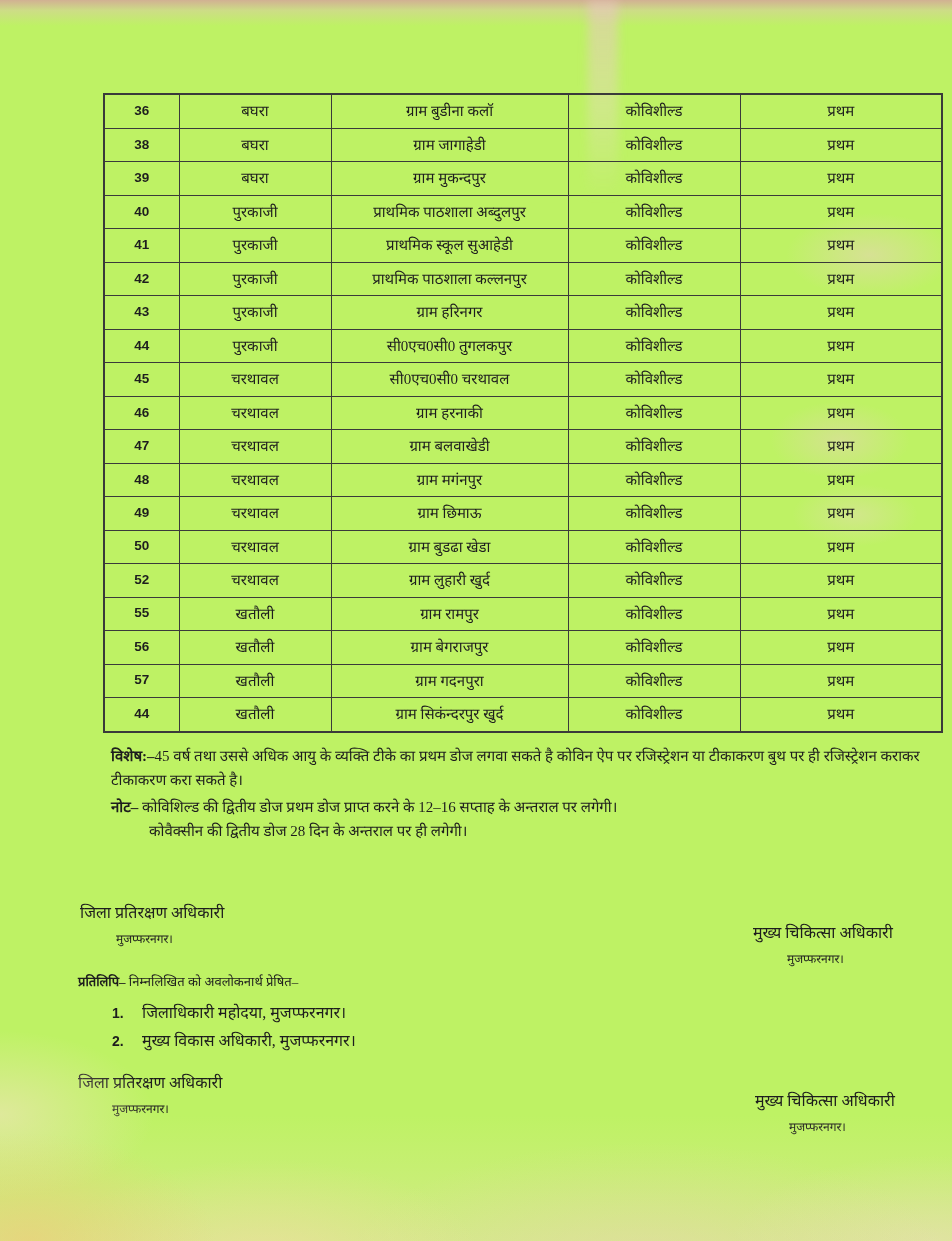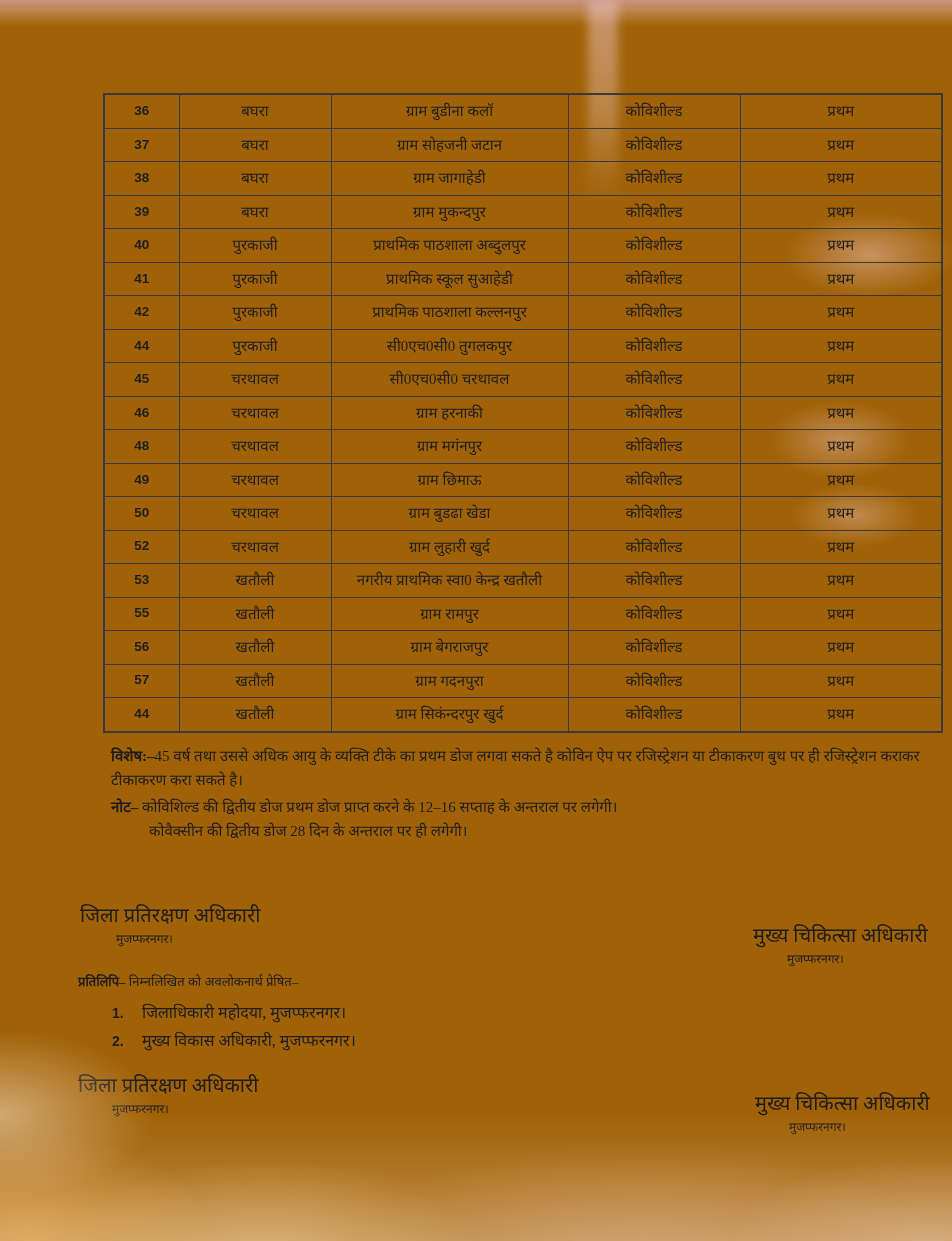--- a/index.html
+++ b/index.html
@@ -2,21 +2,21 @@
 <html><head>
 <meta charset="utf-8">
 <style>
   * { margin: 0; padding: 0; box-sizing: border-box; }
   html, body { background: #e9e9e9; }
   .page {
     position: relative;
     width: 952px;
     height: 1241px;
     margin: 0 auto;
-    background: #a16207;
+    background: #bef264;
     overflow: hidden;
     font-family: "Liberation Serif", "DejaVu Sans", serif;
     color: #222;
   }
   
   .scan-top-band {
     position: absolute; left: 0; top: 0; width: 100%; height: 26px;
     background: linear-gradient(180deg, rgba(214,160,158,0.80) 0%, rgba(228,188,186,0.40) 40%, rgba(255,255,255,0) 100%);
     pointer-events: none;
   }
@@ -72,21 +72,21 @@
   .cell-sno { font-family: "Liberation Sans", "DejaVu Sans", sans-serif; font-weight: bold; font-size: 13.5px; }
   
   .notes {
     position: absolute; left: 85px; top: 744px; width: 864px;
     font-size: 15px; line-height: 1.62; color: #1d1d1d; margin-left: 26px;
   }
   .notes .lbl { font-weight: bold; }
   .note-line2 { margin-top: 2px; }
   .note-line3 { margin-left: 38px; }
   
-  .sig-title { font-size: 20px; color: #1d1d1d; white-space: nowrap; text-align: center; }
+  .sig-title { font-size: 16px; color: #1d1d1d; white-space: nowrap; text-align: center; }
   .sig-place { font-size: 12px; color: #1d1d1d; white-space: nowrap; }
   .abs { position: absolute; }
   .copy-head { position: absolute; left: 78px; top: 972px; font-size: 13px; color: #1d1d1d; }
   .copy-head .lbl { font-weight: bold; }
   .copy-item { position: absolute; font-size: 16px; color: #1d1d1d; }
   .copy-item .num { display: inline-block; width: 26px; font-weight: bold; font-family: "Liberation Sans", "DejaVu Sans", sans-serif; font-size: 14px; }
 </style>
 </head>
 <body>
 
@@ -107,27 +107,20 @@
     <tbody>
 
         <tr>
           <td class="cell-sno">36</td>
           <td>बघरा</td>
           <td>ग्राम बुडीना कलॉ</td>
           <td>कोविशील्ड</td>
           <td>प्रथम</td>
         </tr>
 
-        <tr>
-          <td class="cell-sno">37</td>
-          <td>बघरा</td>
-          <td>ग्राम सोहजनी जटान</td>
-          <td>कोविशील्ड</td>
-          <td>प्रथम</td>
-        </tr>
 
         <tr>
           <td class="cell-sno">38</td>
           <td>बघरा</td>
           <td>ग्राम जागाहेडी</td>
           <td>कोविशील्ड</td>
           <td>प्रथम</td>
         </tr>
 
         <tr>
@@ -155,20 +148,27 @@
         </tr>
 
         <tr>
           <td class="cell-sno">42</td>
           <td>पुरकाजी</td>
           <td>प्राथमिक पाठशाला कल्लनपुर</td>
           <td>कोविशील्ड</td>
           <td>प्रथम</td>
         </tr>
 
+        <tr>
+          <td class="cell-sno">43</td>
+          <td>पुरकाजी</td>
+          <td>ग्राम हरिनगर</td>
+          <td>कोविशील्ड</td>
+          <td>प्रथम</td>
+        </tr>
 
         <tr>
           <td class="cell-sno">44</td>
           <td>पुरकाजी</td>
           <td>सी0एच0सी0 तुगलकपुर</td>
           <td>कोविशील्ड</td>
           <td>प्रथम</td>
         </tr>
 
         <tr>
@@ -180,20 +180,27 @@
         </tr>
 
         <tr>
           <td class="cell-sno">46</td>
           <td>चरथावल</td>
           <td>ग्राम हरनाकी</td>
           <td>कोविशील्ड</td>
           <td>प्रथम</td>
         </tr>
 
+        <tr>
+          <td class="cell-sno">47</td>
+          <td>चरथावल</td>
+          <td>ग्राम बलवाखेडी</td>
+          <td>कोविशील्ड</td>
+          <td>प्रथम</td>
+        </tr>
 
         <tr>
           <td class="cell-sno">48</td>
           <td>चरथावल</td>
           <td>ग्राम मगंनपुर</td>
           <td>कोविशील्ड</td>
           <td>प्रथम</td>
         </tr>
 
         <tr>
@@ -214,27 +221,20 @@
 
 
         <tr>
           <td class="cell-sno">52</td>
           <td>चरथावल</td>
           <td>ग्राम लुहारी खुर्द</td>
           <td>कोविशील्ड</td>
           <td>प्रथम</td>
         </tr>
 
-        <tr>
-          <td class="cell-sno">53</td>
-          <td>खतौली</td>
-          <td>नगरीय प्राथमिक स्वा0 केन्द्र खतौली</td>
-          <td>कोविशील्ड</td>
-          <td>प्रथम</td>
-        </tr>
 
 
         <tr>
           <td class="cell-sno">55</td>
           <td>खतौली</td>
           <td>ग्राम रामपुर</td>
           <td>कोविशील्ड</td>
           <td>प्रथम</td>
         </tr>
 

